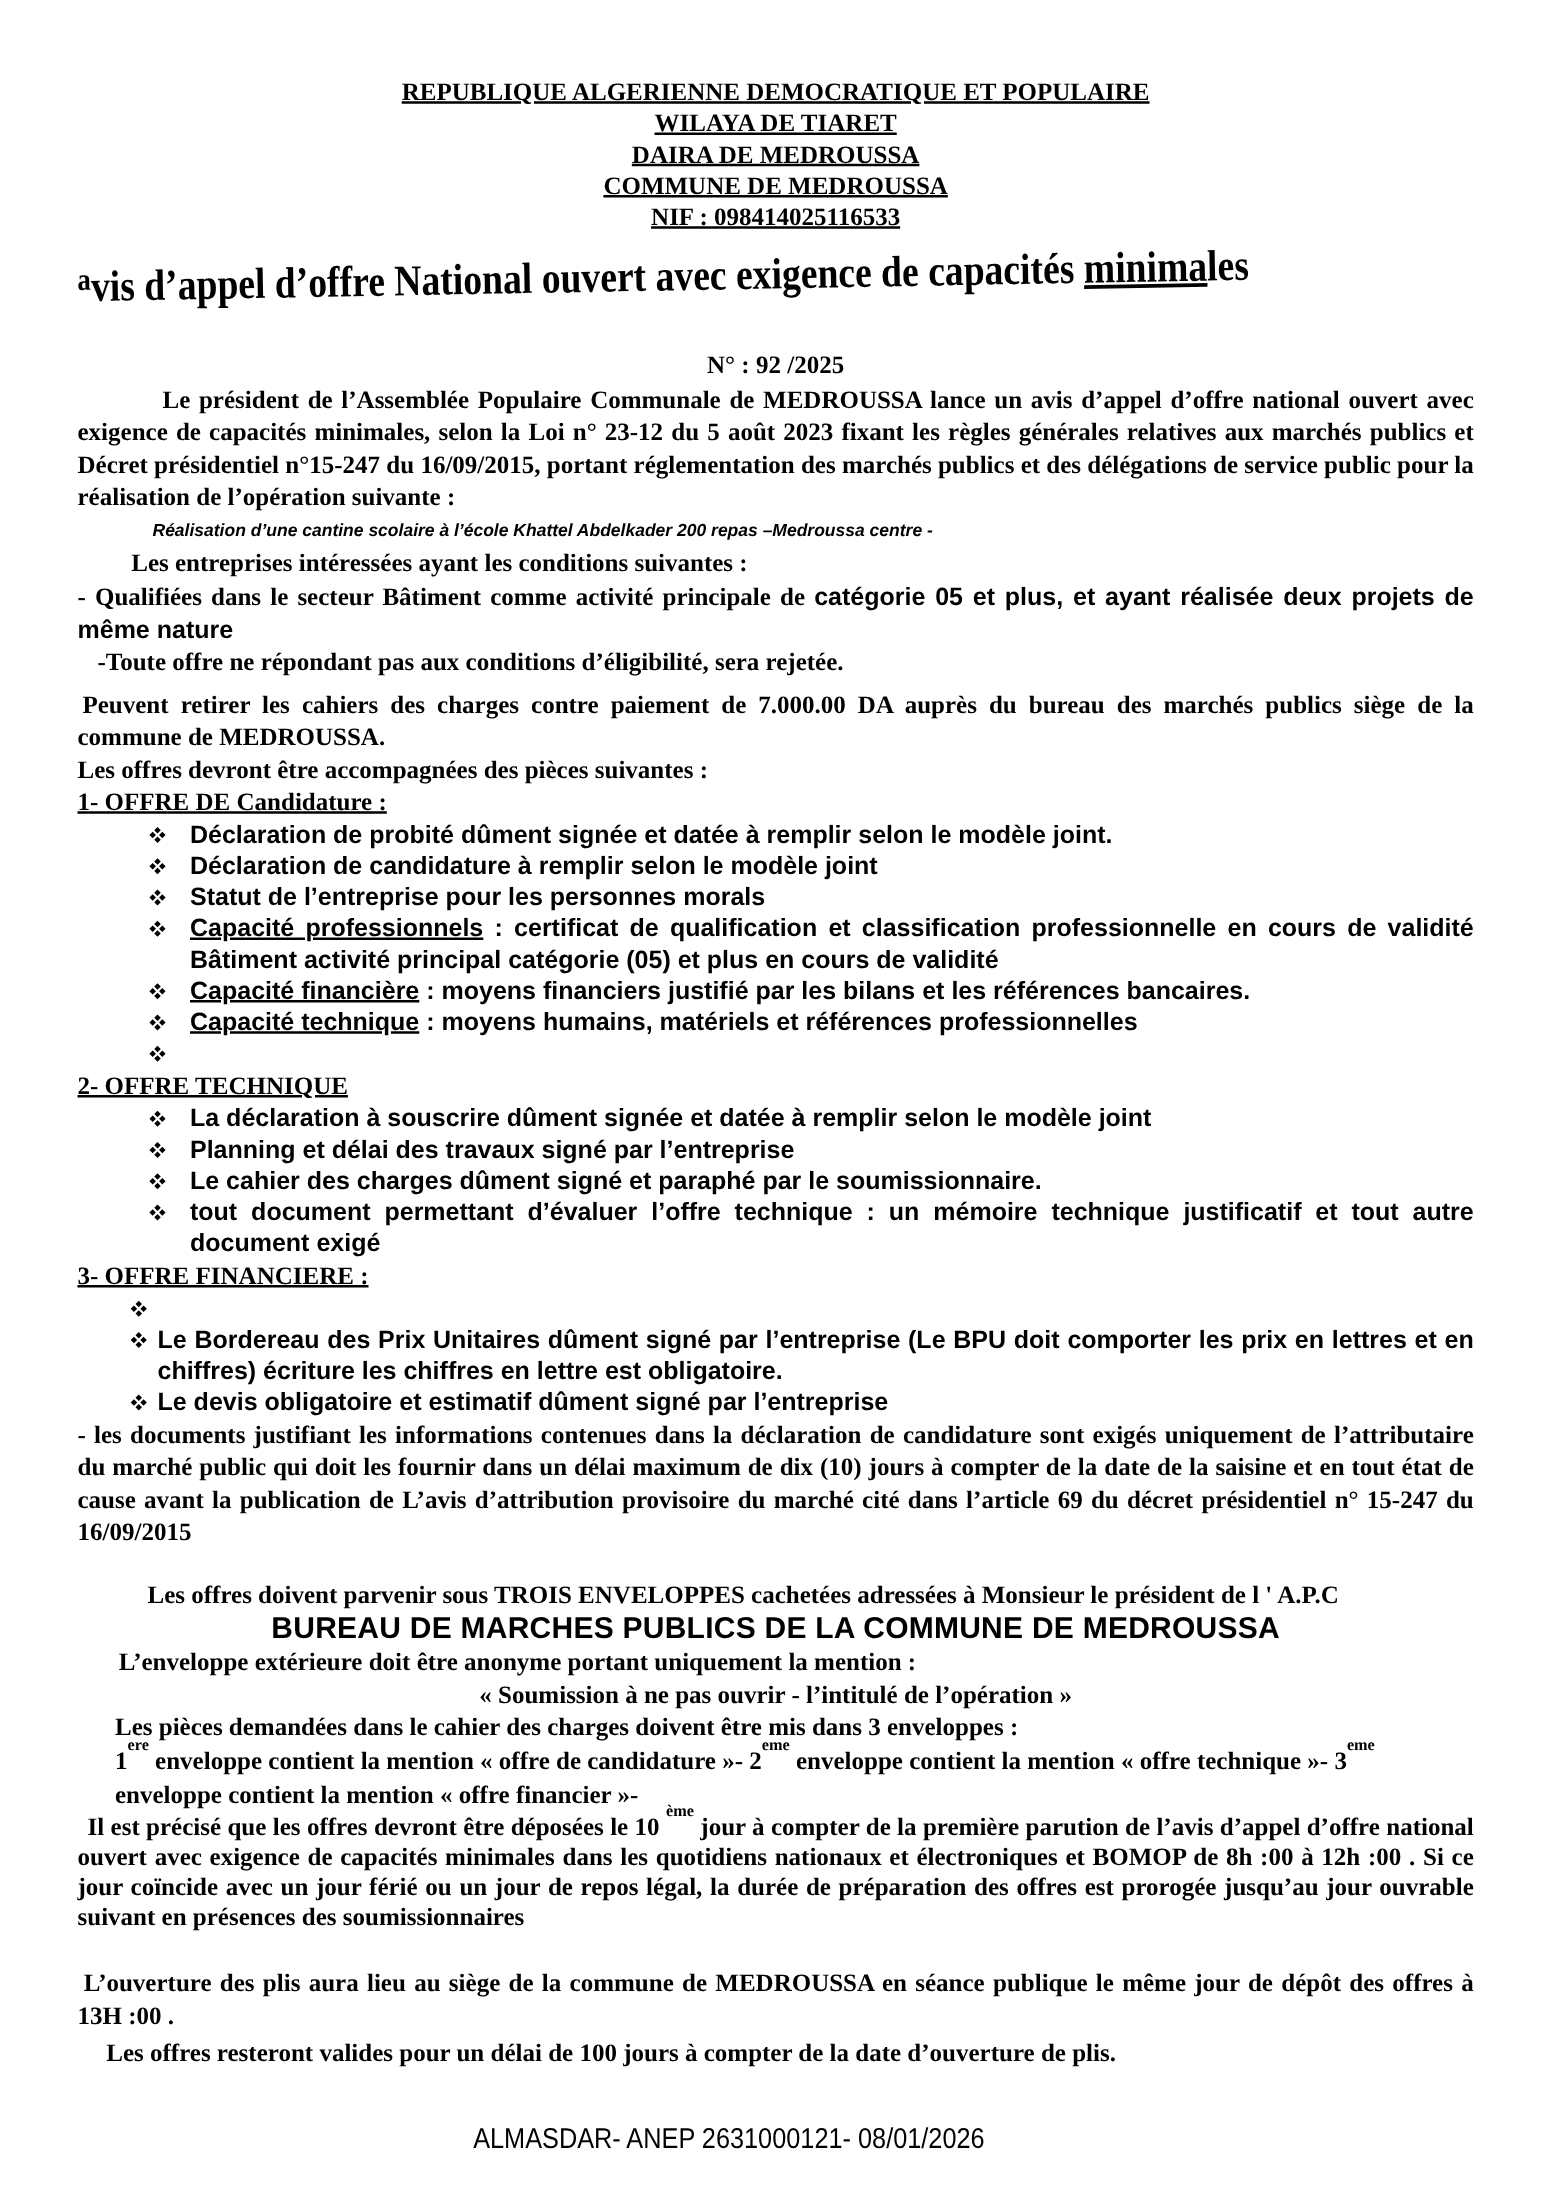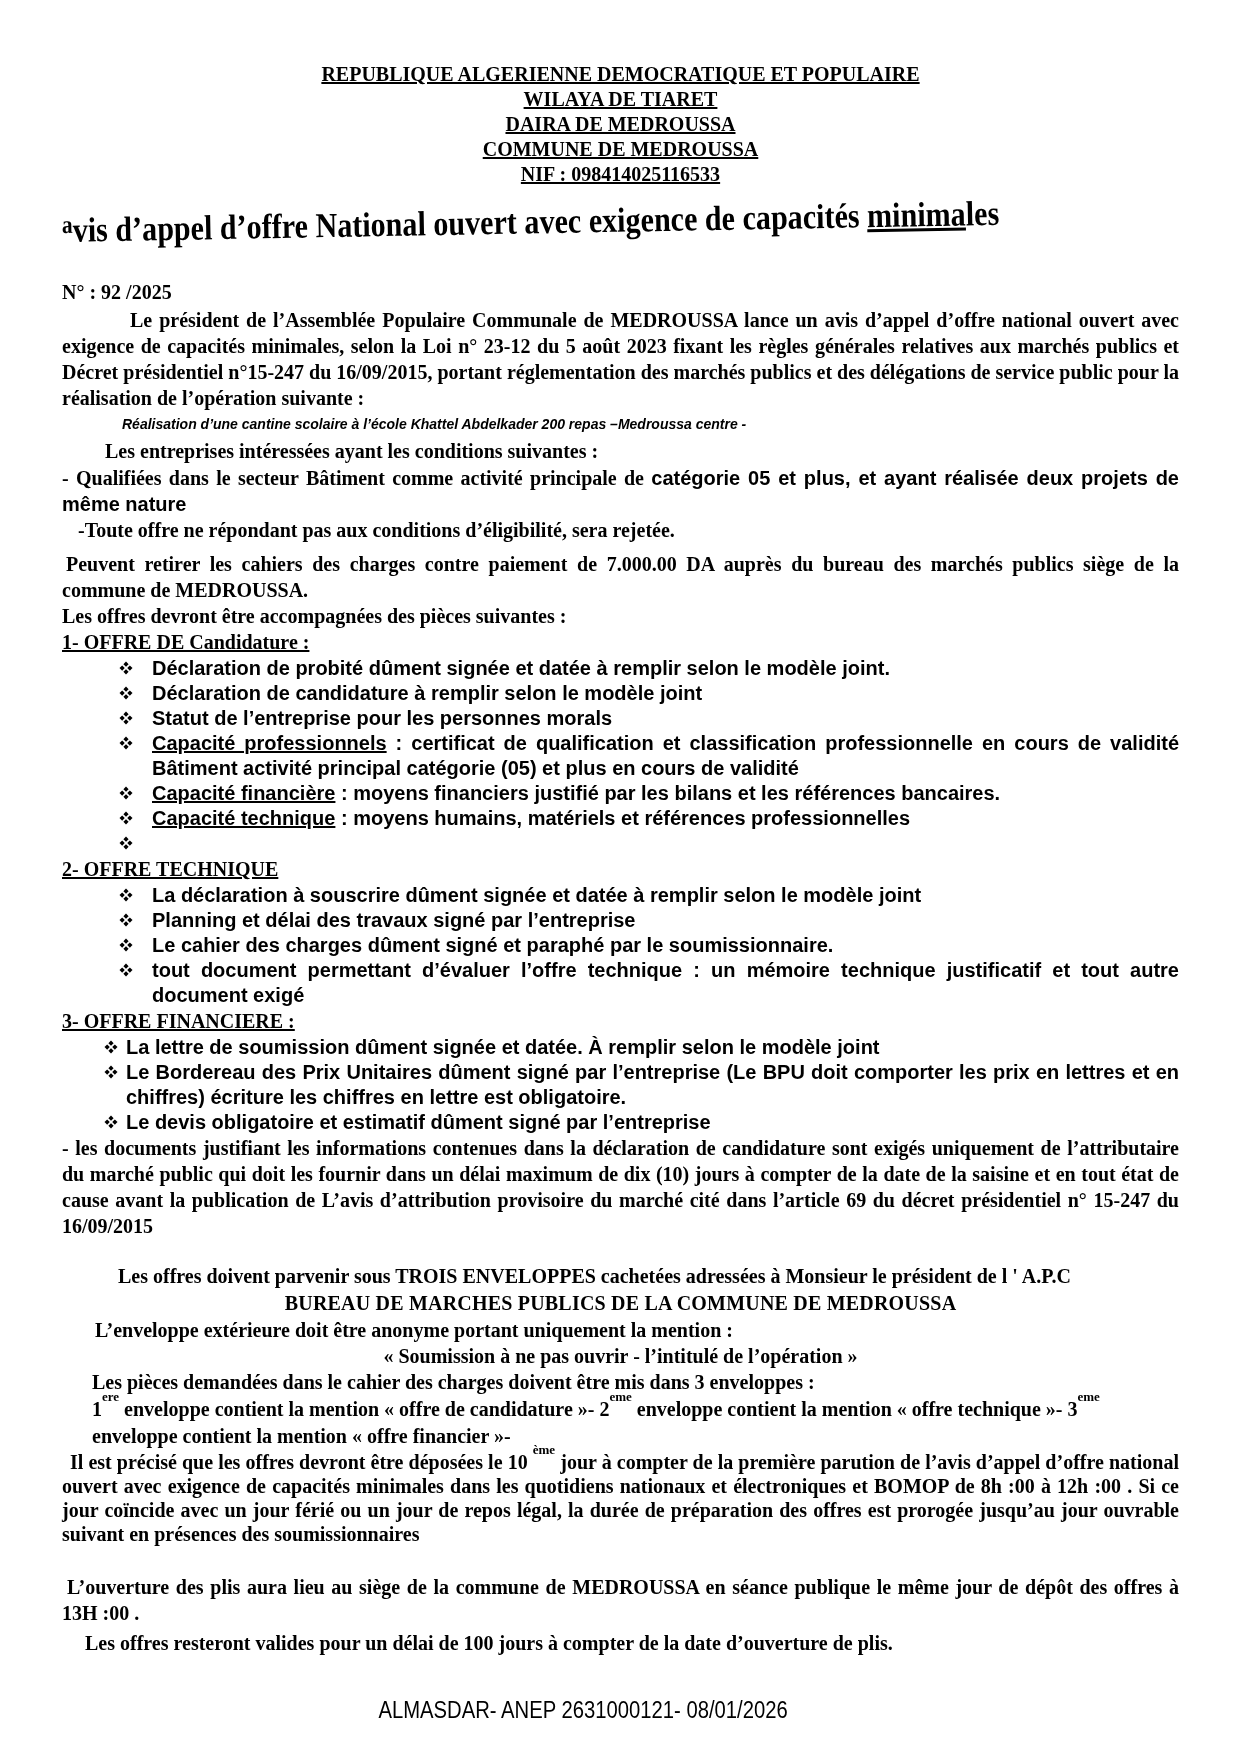--- a/index.html
+++ b/index.html
@@ -27,21 +27,21 @@
     margin-top:10px;
     height:58px;
     line-height:56px;
     font-size:35px;
     white-space:nowrap;
     transform:rotate(-1.05deg) scaleX(0.86);
     transform-origin:0 60%;
   }
   .main-title .sup-a { font-size:25px; vertical-align:9px; }
   .main-title .u { text-decoration:underline; }
-  .ref { margin-top:24px; margin-bottom:2px; }
+  .ref { text-align:center; margin-top:24px; margin-bottom:2px; }
   .just { text-align:justify; }
   .indent68 { text-indent:68px; }
   .op-line {
     margin-left:60px;
     font-family:"Liberation Sans", sans-serif;
     font-style:italic;
     font-size:14px;
     line-height:27px;
   }
   .ml43 { margin-left:43px; line-height:27px; }
@@ -60,22 +60,22 @@
     text-align:justify;
   }
   li .bul { position:absolute; left:57px; top:5px; width:14px; height:14px; }
   .sec3 li { padding-left:64px; }
   .sec3 li .bul { left:42px; }
   .lead-u { text-decoration:underline; }
   sup { font-size:13px; line-height:0; position:relative; top:-7px; font-weight:700; }
   .gap24 { margin-top:24px; }
   .ml56 { margin-left:56px; }
   .bureau {
-    font-family:Liberation Serif, serif;
-    font-size:20px;
+    font-family:Liberation Sans, sans-serif;
+    font-size:24px;
     line-height:28px;
     text-align:center;
     letter-spacing:0.2px;
   }
   .center { text-align:center; }
   .ml33 { margin-left:33px; }
   .ml30 { margin-left:30px; line-height:27px; }
   .deadline { text-indent:8px; line-height:24px; }
   .opening { margin-top:28px; text-indent:5px; }
   .validity { margin-left:23px; margin-top:4px; }
@@ -172,21 +172,21 @@
         </svg><span>Le cahier des charges dûment signé et paraphé par le soumissionnaire.</span></li>
     <li><svg class="bul" viewBox="0 0 16 16">
           <use href="#dia"></use>
         </svg><span>tout document permettant d’évaluer l’offre technique : un mémoire technique justificatif et tout autre document exigé</span></li>
   </ul>
 
   <p class="sec-h">3- OFFRE FINANCIERE :</p>
   <ul class="sec3">
     <li><svg class="bul" viewBox="0 0 16 16">
           <use href="#dia"></use>
-        </svg><span>La lettre de soumission dûment signée et datée. À remplir selon le modèle joint</span></li>
+        </svg></li>
     <li><svg class="bul" viewBox="0 0 16 16">
           <use href="#dia"></use>
         </svg><span>Le Bordereau des Prix Unitaires dûment signé par l’entreprise (Le BPU  doit comporter les prix en lettres et en chiffres) écriture les chiffres en lettre est obligatoire.</span></li>
     <li><svg class="bul" viewBox="0 0 16 16">
           <use href="#dia"></use>
         </svg><span>Le devis obligatoire et estimatif dûment signé par l’entreprise</span></li>
   </ul>
 
   <p class="just">- les documents justifiant les informations contenues dans la déclaration de candidature sont exigés uniquement de l’attributaire du marché public qui doit les fournir dans un délai maximum de dix (10) jours à compter de la date de la saisine et en tout état de cause avant la publication de L’avis d’attribution provisoire du marché cité dans l’article 69 du décret présidentiel n° 15-247 du 16/09/2015</p>
 

